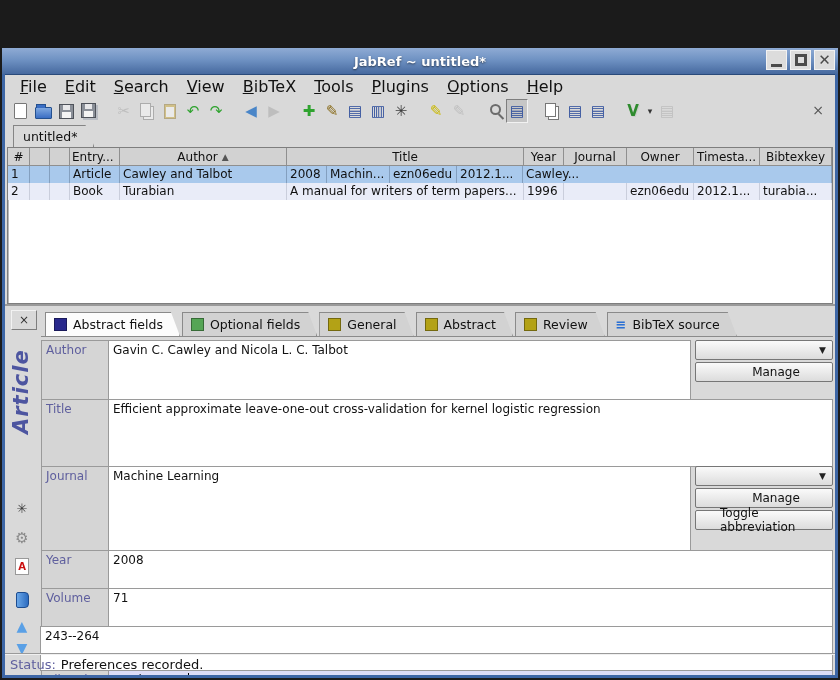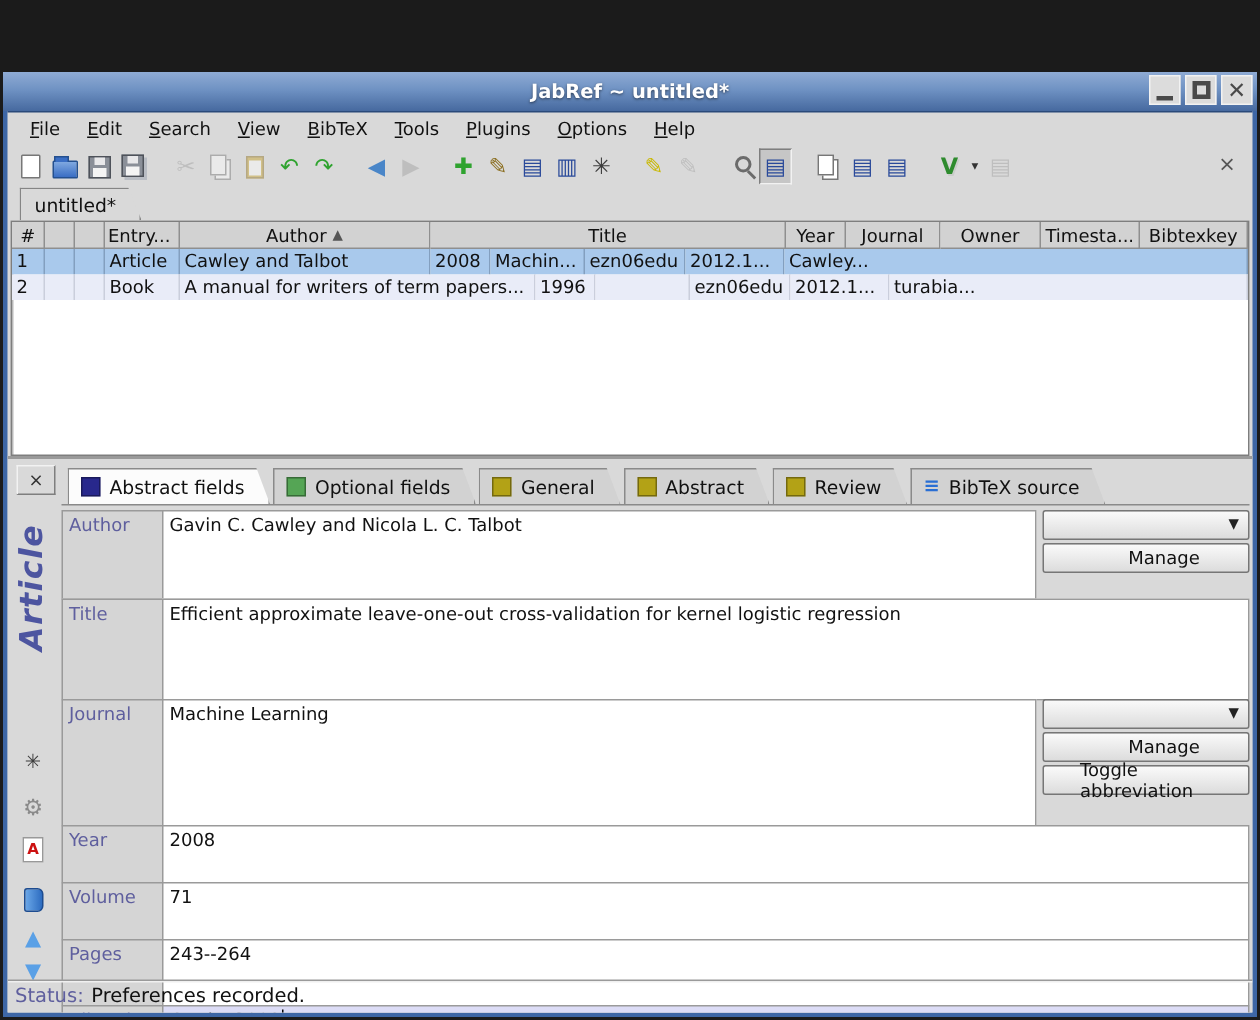--- a/index.html
+++ b/index.html
@@ -17,21 +17,21 @@
     display:flex; align-items:center; justify-content:center; }
   .wbtn .min-g { width:11px; height:3px; background:#4a4a4a; margin-top:10px; }
   .wbtn .max-g { width:12px; height:12px; border:3px solid #4a4a4a; }
   .wbtn .cls-g { font-size:15px; font-weight:bold; color:#4a4a4a; line-height:1; }
   
   .client { position:absolute; top:26px; left:3px; right:3px; bottom:3px; background:#d9d9d9;
     border-top:1px solid #2a4a7a; overflow:hidden; }
   
   .menubar { position:absolute; top:0; left:0; right:0; height:22px; display:flex;
     align-items:center; padding-left:6px; }
-  .menu-item { display:inline-block; padding:18px 9px; font-size:12px; cursor:default; }
+  .menu-item { display:inline-block; padding:18px 9px; font-size:16px; cursor:default; }
   .menu-item::first-letter { text-decoration:underline; }
   
   .toolbar { position:absolute; top:22px; left:0; right:0; height:28px; display:flex;
     align-items:center; padding-left:4px; gap:1px; }
   .gap { width:11px; }
   .tbi { width:22px; height:22px; display:flex; align-items:center; justify-content:center;
     font-size:15px; line-height:1; position:relative; }
   .dis { opacity:.45; }
   .green { color:#2fa32f; } .blue { color:#4a86c8; } .grayg { color:#9f9f9f; }
   .pen { color:#8a6d1d; } .ypen { color:#c9b800; } .navy { color:#2a4a9a; } .dark { color:#3d3d3d; }
@@ -252,20 +252,21 @@
           <div class="td c7">Machin...</div>
           <div class="td c8">ezn06edu</div>
           <div class="td c9">2012.1...</div>
           <div class="td c10">Cawley...</div>
         </div>
         <div class="trow alt-row">
           <div class="td c0">2</div>
           <div class="td c1"></div>
           <div class="td c2"></div>
           <div class="td c3">Book</div>
+          <div class="td c4">Turabian</div>
           <div class="td c5">A manual for writers of term papers...</div>
           <div class="td c6">1996</div>
           <div class="td c7"></div>
           <div class="td c8">ezn06edu</div>
           <div class="td c9">2012.1...</div>
           <div class="td c10">turabia...</div>
         </div>
       </div>
 
       <div class="editor">
@@ -340,21 +341,20 @@
           </div>
           <div class="frow h39">
             <div class="flabel">Year</div>
             <div class="fval">2008</div>
           </div>
           <div class="frow h39">
             <div class="flabel">Volume</div>
             <div class="fval">71</div>
           </div>
           <div class="frow h45">
-            <div class="flabel">Pages</div>
             <div class="fval">243--264</div>
           </div>
           <div class="frow h24">
             <div class="flabel">Bibtexkey</div>
             <div class="fval bibkey"><span>Cawley2008</span><span class="cursor"></span></div>
           </div>
         </div>
       </div>
 
       <div class="statusbar">

